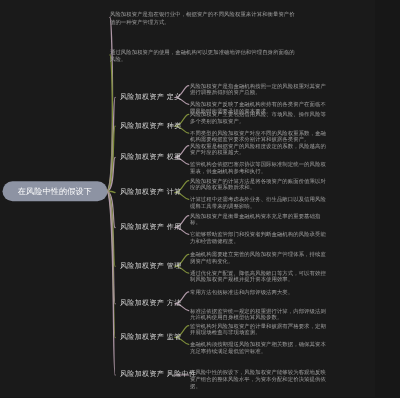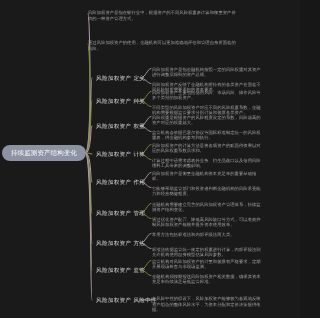--- a/index.html
+++ b/index.html
@@ -90,21 +90,21 @@
       <path d="M 86 153 C 92 160.2, 90 243, 92 243" stroke="#ae97a6" stroke-width="1.05" fill="none" stroke-linecap="round"></path>
       <path d="M 140 243 C 146 243, 147 233.5, 151 233.5" stroke="#ae97a6" stroke-width="0.9" fill="none" stroke-linecap="round"></path>
       <path d="M 140 243 C 146 243, 147 248.5, 151 248.5" stroke="#ae97a6" stroke-width="0.9" fill="none" stroke-linecap="round"></path>
       <path d="M 86 153 C 92 162.36, 90 270, 92 270" stroke="#7d8c3a" stroke-width="1.05" fill="none" stroke-linecap="round"></path>
       <path d="M 140 270 C 146 270, 147 260.5, 151 260.5" stroke="#7d8c3a" stroke-width="0.9" fill="none" stroke-linecap="round"></path>
       <path d="M 140 270 C 146 270, 147 275.5, 151 275.5" stroke="#7d8c3a" stroke-width="0.9" fill="none" stroke-linecap="round"></path>
       <path d="M 86 153 C 92 164.76, 90 300, 92 300" stroke="#ae97a6" stroke-width="1.05" fill="none" stroke-linecap="round"></path>
       <path d="M 140 300 C 147 300, 147 300, 151 300" stroke="#ae97a6" stroke-width="0.9" fill="none" stroke-linecap="round"></path>
     </svg>
 
-  <div class="root-node">持续监测资产结构变化</div>
+  <div class="root-node">在风险中性的假设下</div>
 
   <div id="nodes">
       <div class="detail-block wide" style="left: 88px; top: 10px;">风险加权资产是指在银行业中，根据资产的不同风险权重来计算和衡量资产价值的一种资产管理方式。</div>
       <div class="detail-block wide" style="left: 88px; top: 40px;">通过风险加权资产的使用，金融机构可以更加准确地评估和管理自身所面临的风险。</div>
       <div class="topic-node" style="left: 96px; top: 74px;">风险加权资产 定义</div>
       <div class="detail-block narrow" style="left: 152px; top: 66.5px;">风险加权资产是指金融机构按照一定的风险权重对其资产进行调整后得到的资产总额。</div>
       <div class="detail-block narrow" style="left: 152px; top: 81.5px;">风险加权资产反映了金融机构所持有的各类资产在面临不同风险时所需要承担的资本要求。</div>
       <div class="topic-node" style="left: 96px; top: 97px;">风险加权资产 种类</div>
       <div class="detail-block narrow" style="left: 152px; top: 89.5px;">风险加权资产主要包括信用风险、市场风险、操作风险等多个类别的加权资产。</div>
       <div class="detail-block narrow" style="left: 152px; top: 104.5px;">不同类型的风险加权资产对应不同的风险权重系数，金融机构需要根据监管要求分别计算和披露各类资产。</div>

